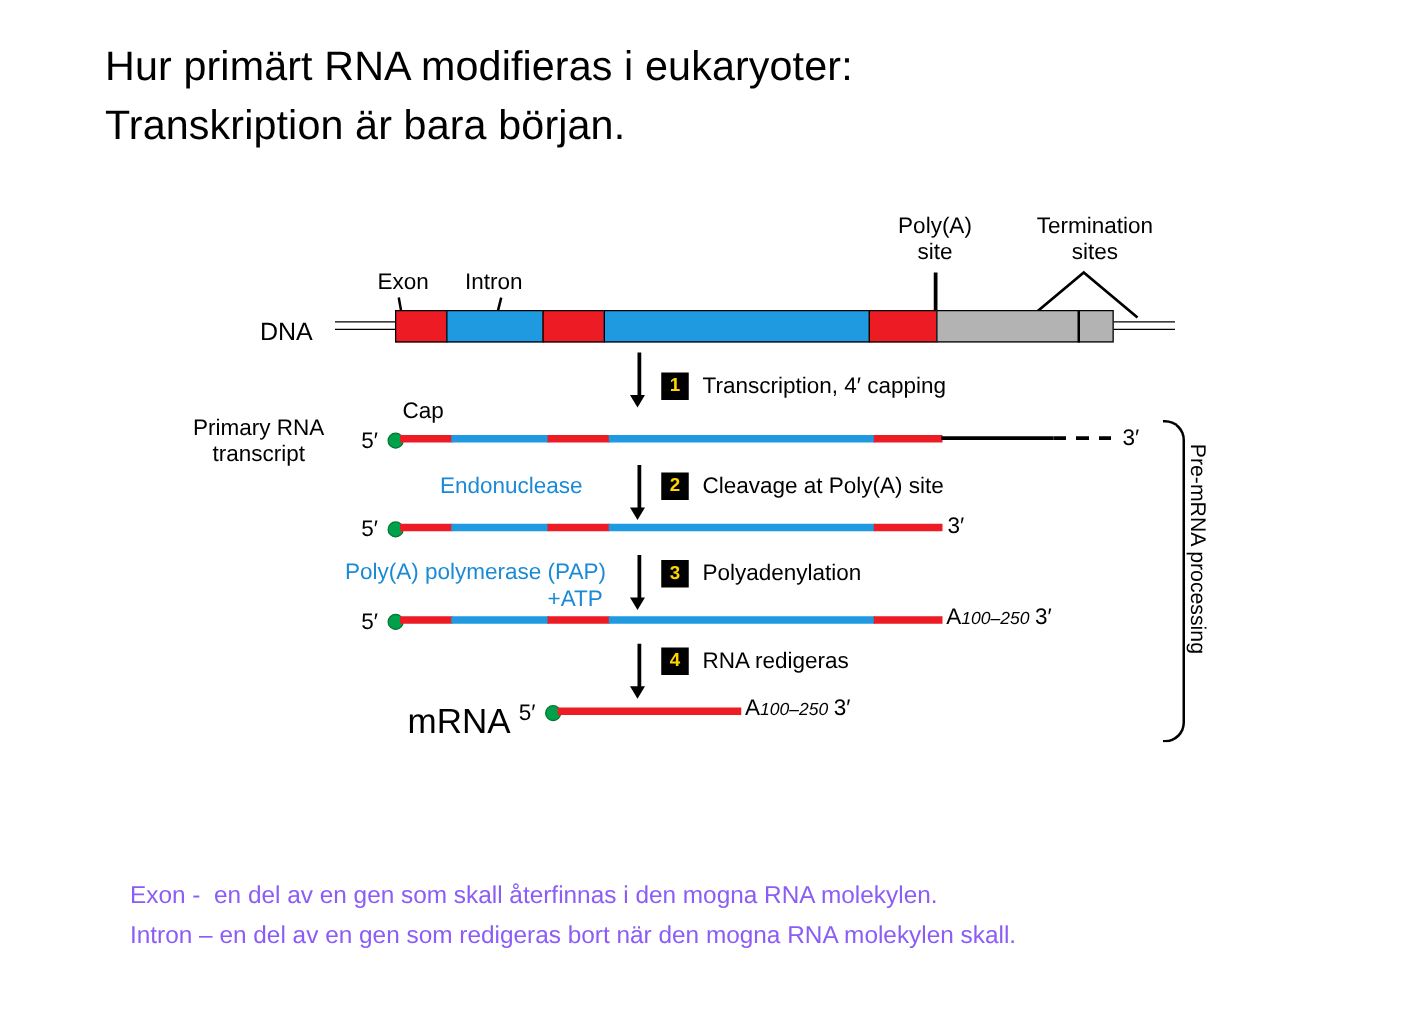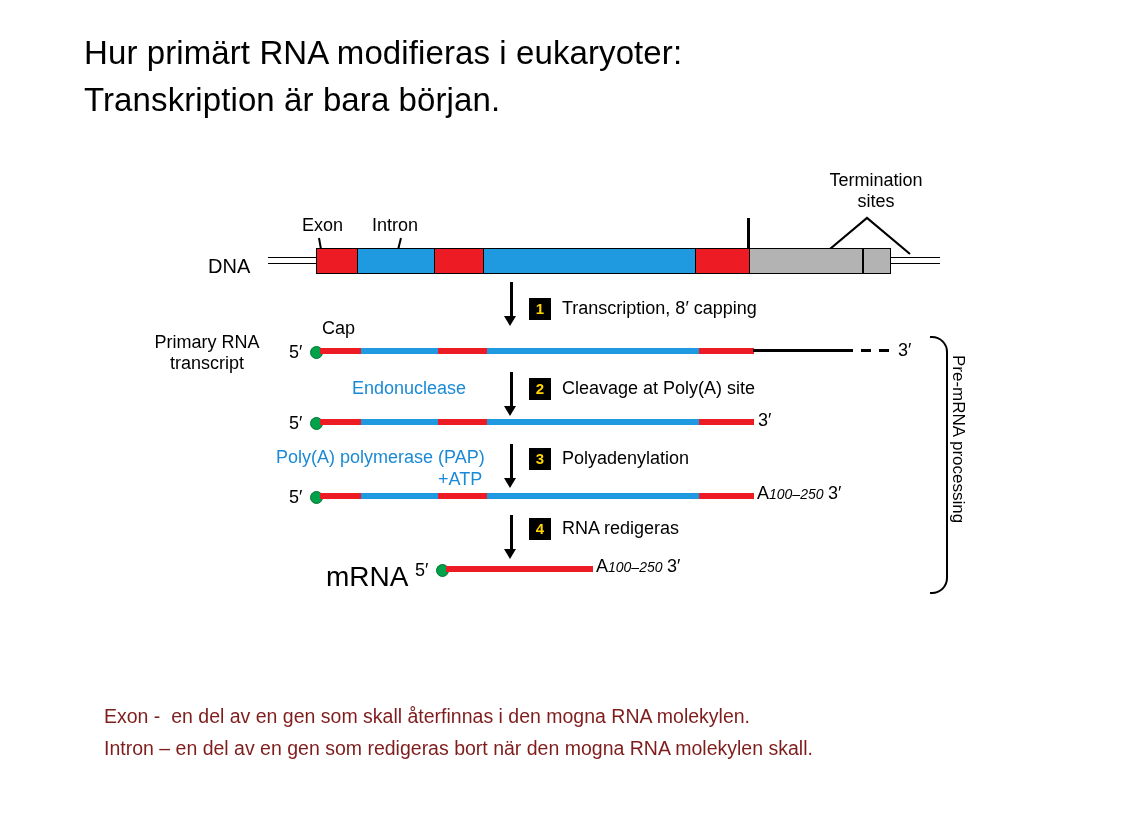--- a/index.html
+++ b/index.html
@@ -145,39 +145,40 @@
   }
 
   
   .caption {
     position: absolute;
     left: 104px;
     top: 700px;
     width: 960px;
     font-size: 19.5px;
     line-height: 1.65;
-    color: #7f1d1d;
+    color: #8b5cf6;
   }
   .caption div { white-space: pre; }
 </style>
 </head>
 <body>
 
 <div class="slide">
 
   <div class="title">
     <span class="title-line">Hur primärt RNA modifieras i eukaryoter:</span>
     <span class="title-line">Transkription är bara början.</span>
   </div>
 
   <div class="figure">
 
     <div class="lbl" style="left:302px; top:65px;">Exon</div>
     <div class="lbl" style="left:372px; top:65px;">Intron</div>
 
+    <div class="lbl center" style="left:688px; top:20px; width:120px;">Poly(A)<br>site</div>
     <div class="lbl center" style="left:806px; top:20px; width:140px;">Termination<br>sites</div>
 
     <div class="leader" style="left:318px; top:88px; height:18px; transform: rotate(-10deg);"></div>
     <div class="leader" style="left:400px; top:88px; height:18px; transform: rotate(14deg);"></div>
 
     <div class="arrow-line" style="left:747px; top:68px; height:32px;"></div>
     <div class="arrow-head" style="left:741px; top:98px;"></div>
 
     <svg style="position:absolute; left:822px; top:62px;" width="90" height="44">
       <polyline points="2,42 45,6 88,42" fill="none" stroke="#000" stroke-width="2.2"></polyline>
@@ -192,21 +193,21 @@
     <div class="bar intron" style="left:357px; top:98px; width:78px;  height:26px;"></div>
     <div class="bar exon" style="left:434px; top:98px; width:50px;  height:26px;"></div>
     <div class="bar intron" style="left:483px; top:98px; width:213px; height:26px;"></div>
     <div class="bar exon" style="left:695px; top:98px; width:55px;  height:26px;"></div>
     <div class="bar gray" style="left:749px; top:98px; width:142px; height:26px;"></div>
     <div class="bar" style="left:862px; top:98px; width:1.5px; height:26px; background:#000;"></div>
 
     <div class="arrow-line" style="left:510px; top:132px; height:38px;"></div>
     <div class="arrow-head" style="left:504px; top:166px;"></div>
     <div class="chip" style="left:529px; top:148px;">1</div>
-    <div class="lbl" style="left:562px; top:148px;">Transcription, 8′ capping</div>
+    <div class="lbl" style="left:562px; top:148px;">Transcription, 4′ capping</div>
 
     <div class="lbl center" style="left:132px; top:182px; width:150px;">Primary RNA<br>transcript</div>
     <div class="lbl" style="left:289px; top:192px;">5′</div>
     <div class="lbl" style="left:322px; top:168px;">Cap</div>
     <div class="dot" style="left:310px; top:196px;"></div>
 
     <div class="seg red" style="left:320px; top:198px; width:42px;"></div>
     <div class="seg blue" style="left:361px; top:198px; width:78px;"></div>
     <div class="seg red" style="left:438px; top:198px; width:50px;"></div>
     <div class="seg blue" style="left:487px; top:198px; width:213px;"></div>

